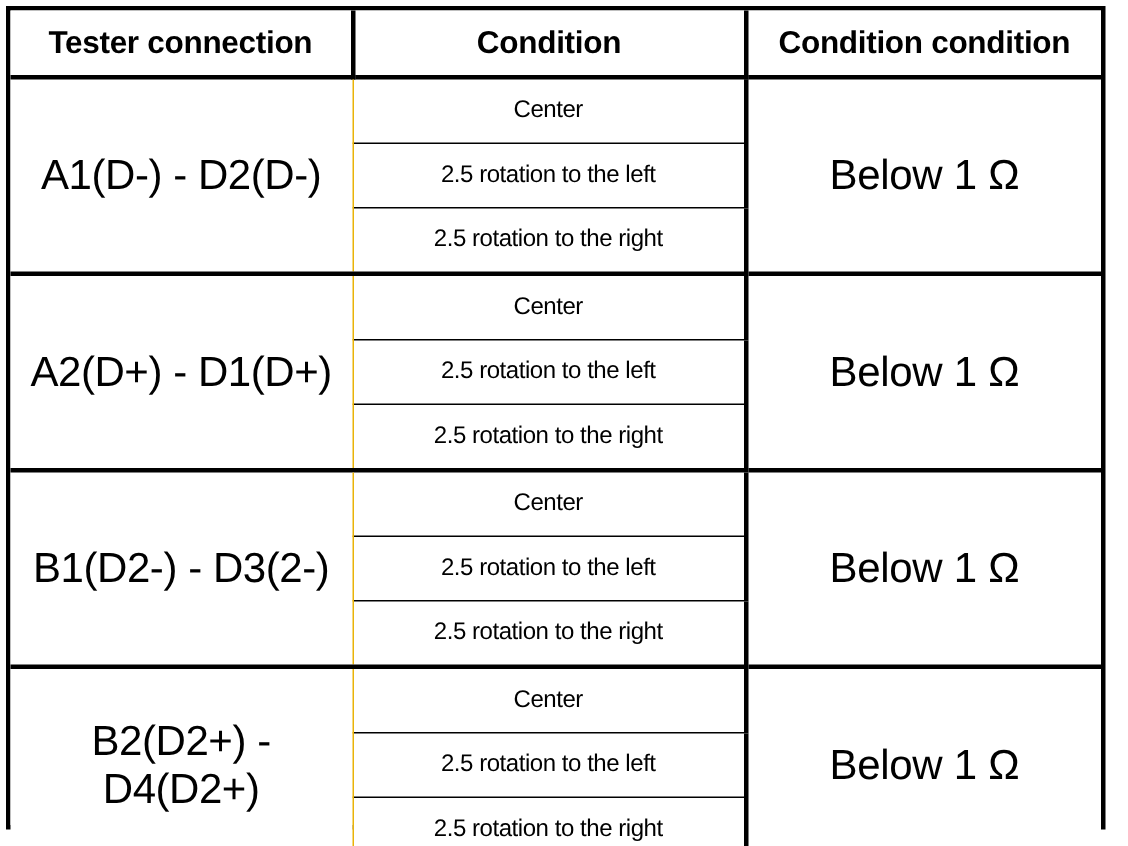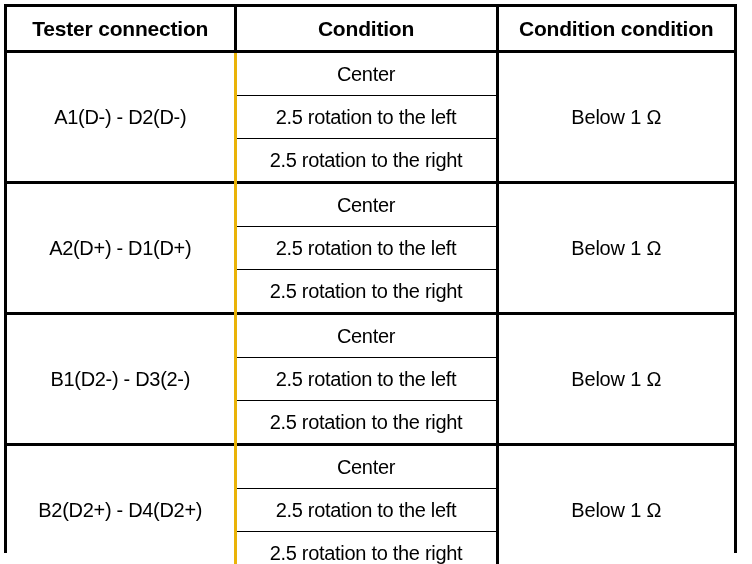--- a/index.html
+++ b/index.html
@@ -62,30 +62,30 @@
     font-size: 21px;
     font-weight: bold;
     letter-spacing: -0.2px;
     border-bottom: 3px solid #000000;
     border-right: 3px solid #000000;
   }
   .hdr-cell.last { border-right: none; }
 
   
   .conn-cell {
-    font-size: 20px;
-    border-right: 3px solid #eab308;
+    font-size: 28px;
+    border-right: 1px solid #eab308;
     letter-spacing: -0.3px;
   }
   .spec-cell {
-    font-size: 20px;
+    font-size: 28px;
     letter-spacing: -0.2px;
   }
   .cond-cell {
-    font-size: 20px;
+    font-size: 16px;
     height: 42px;
     border-right: 3px solid #000000;
     letter-spacing: -0.3px;
   }
   .cond-cell.divider-below {
     border-bottom: 1px solid #000000;
   }
 
   
   .grp-sep > td {

